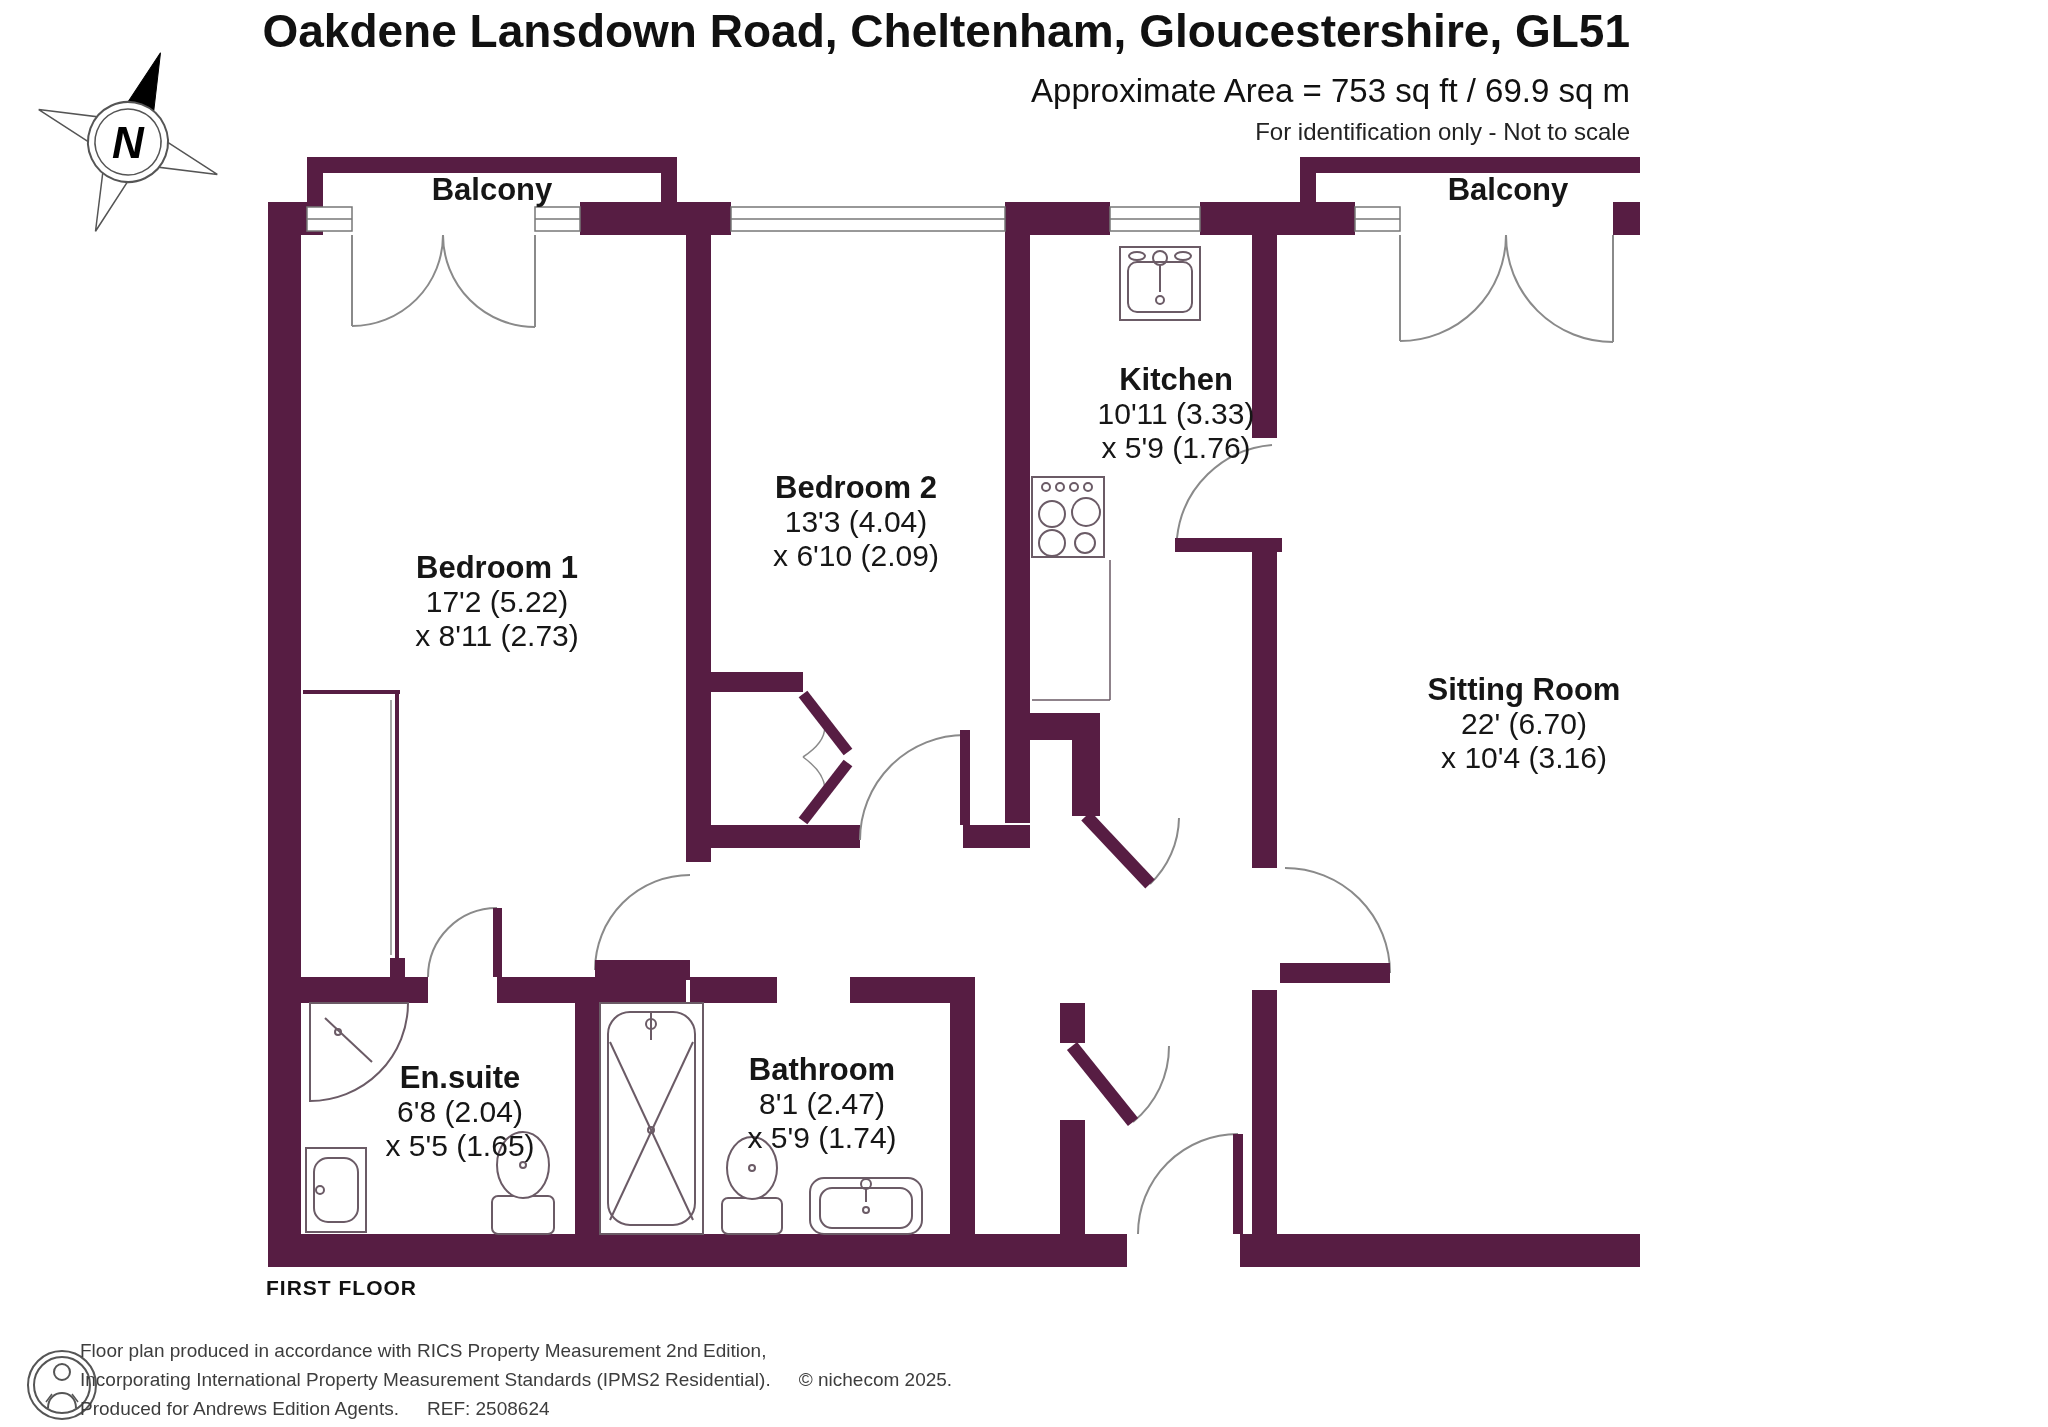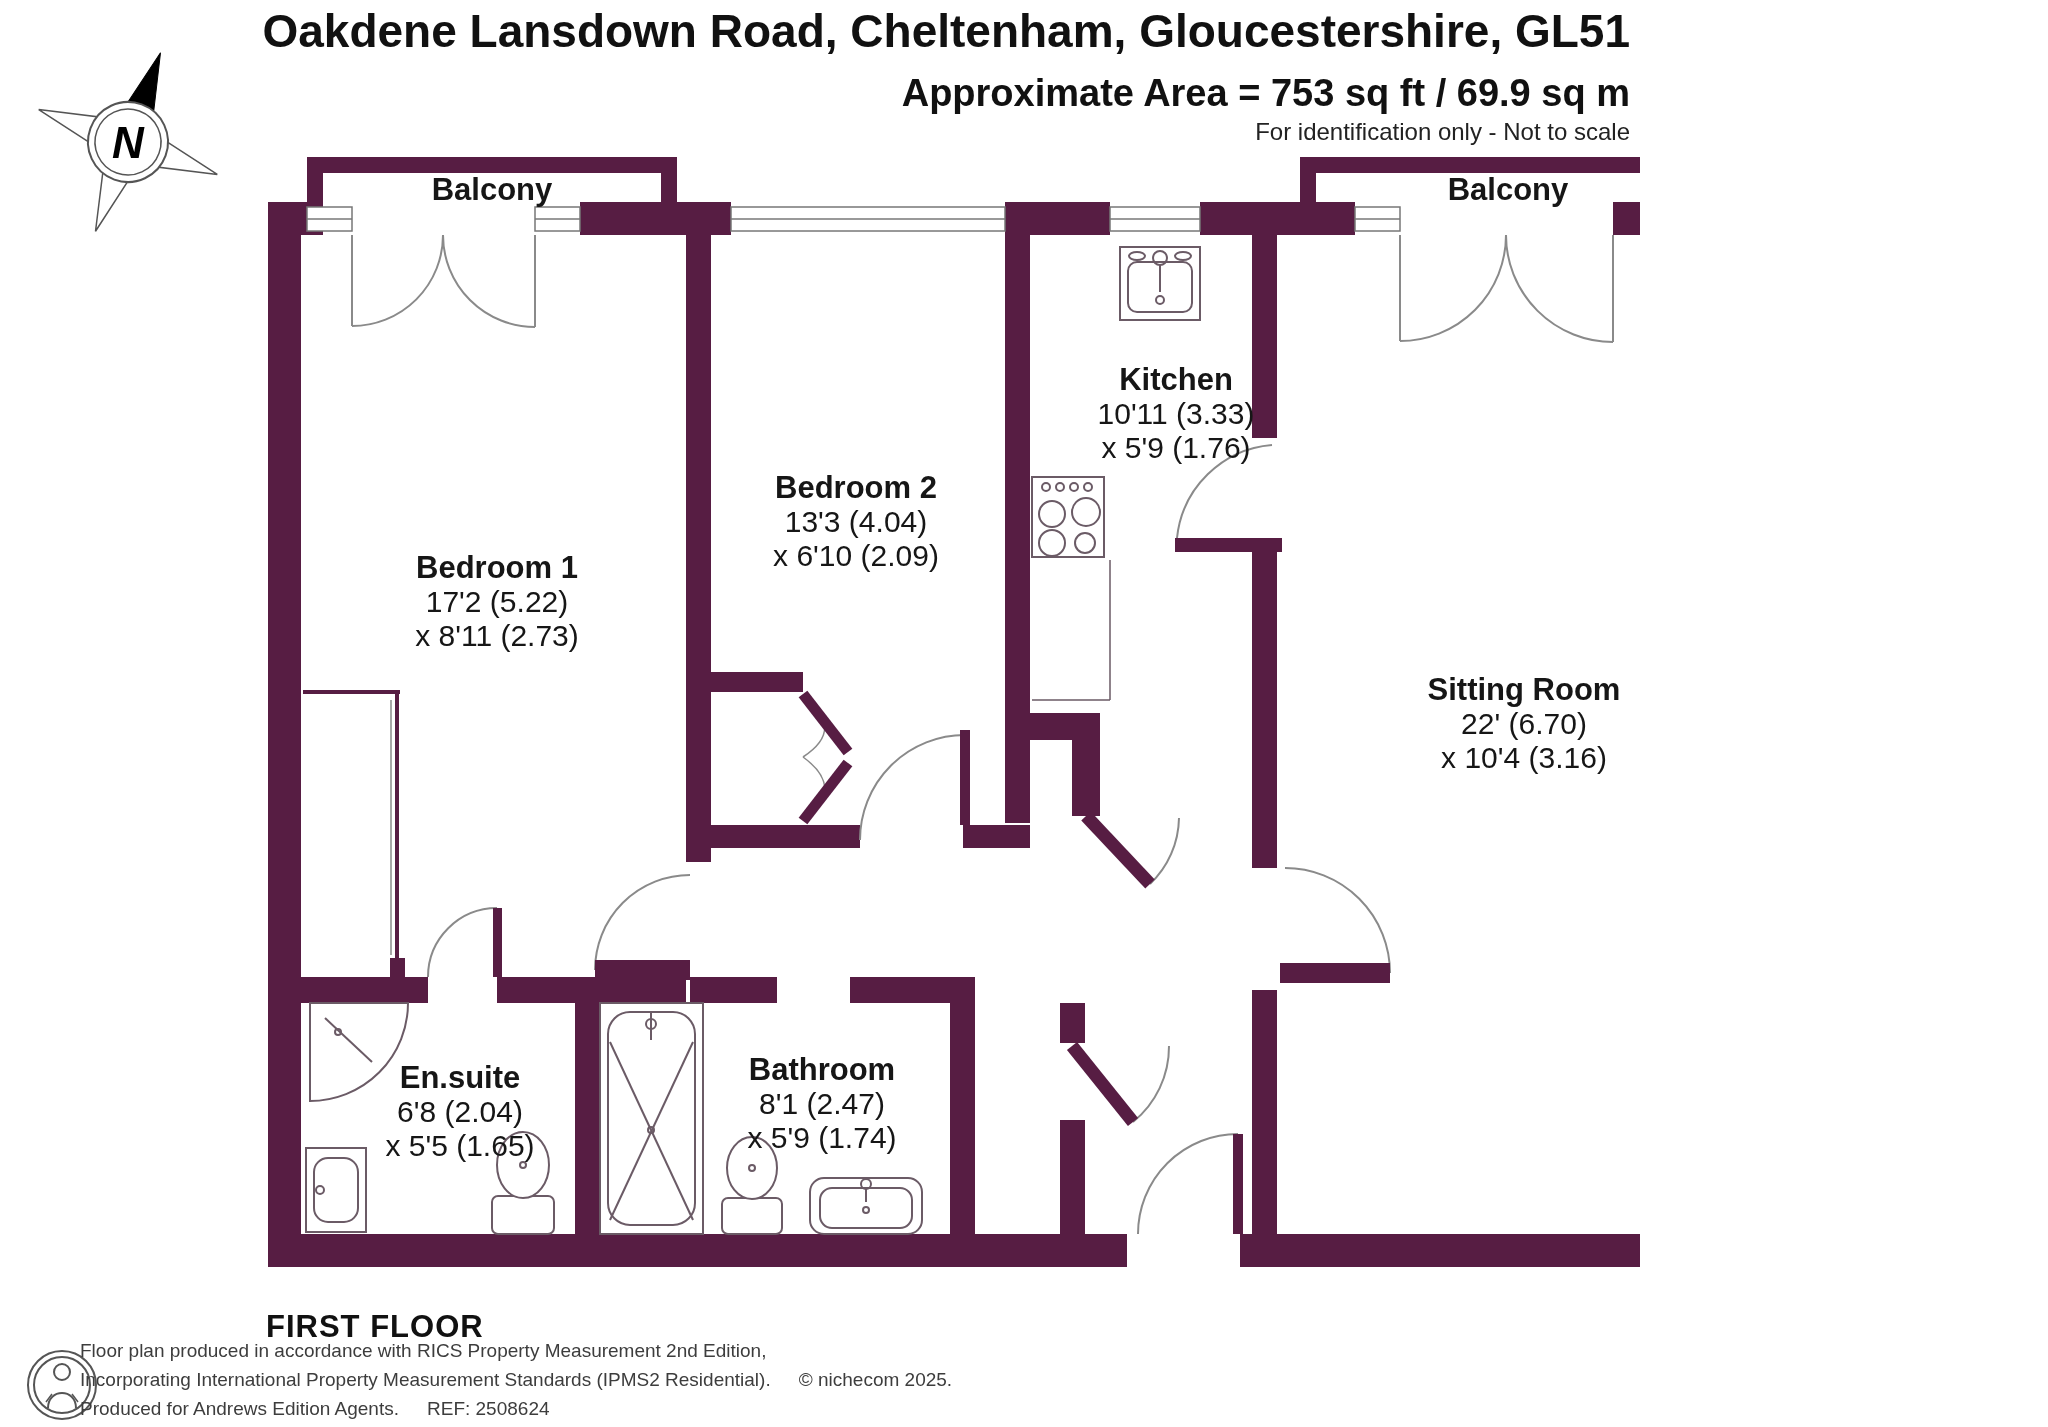--- a/index.html
+++ b/index.html
@@ -1,21 +1,21 @@
 <!DOCTYPE html>
 <html><head>
 <meta charset="utf-8">
 <style>
   html,body{margin:0;padding:0;background:#fff;}
   .page{position:relative;width:1640px;height:1427px;background:#fff;overflow:hidden;
         font-family:"Liberation Sans", sans-serif;color:#111;}
   .hdr-title{position:absolute;top:4px;right:10px;font-size:46px;font-weight:bold;white-space:nowrap;}
-  .hdr-area{position:absolute;top:72px;right:10px;font-size:38px;font-weight:bold;white-space:nowrap;}
+  .hdr-area{position:absolute;top:72px;right:10px;font-size:33px;font-weight:normal;white-space:nowrap;}
   .hdr-note{position:absolute;top:118px;right:10px;font-size:24px;color:#222;white-space:nowrap;}
-  .floor-label{position:absolute;left:266px;top:1276px;font-size:31px;font-weight:bold;letter-spacing:1px;margin-top:33px;}
+  .floor-label{position:absolute;left:266px;top:1276px;font-size:21px;font-weight:bold;letter-spacing:1px;}
   .footer{position:absolute;left:80px;top:1336px;font-size:19px;line-height:29px;color:#3d3d3d;}
   .footer .sp{display:inline-block;width:28px;}
   .logo-text{position:absolute;left:1753px;top:1340px;font-size:64px;font-weight:bold;color:#5a2150;letter-spacing:-1px;}
   .logo-chevron{position:absolute;left:1952px;top:1334px;}
   svg text{font-family:"Liberation Sans", sans-serif;}
   .room-name{font-size:31px;font-weight:bold;fill:#161616;}
   .room-dim{font-size:30px;fill:#161616;}
   .balcony-name{font-size:31px;font-weight:bold;fill:#161616;}
 </style>
 </head>

